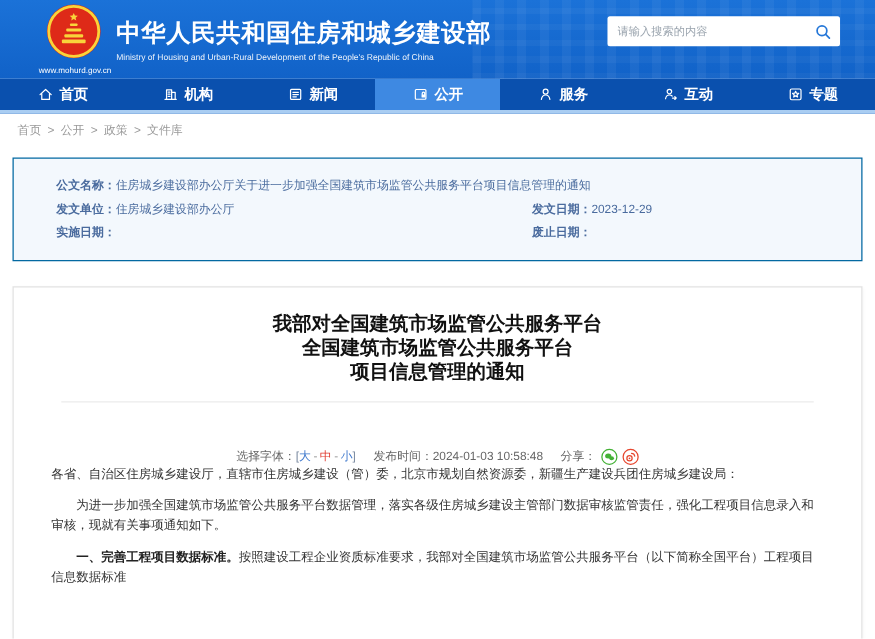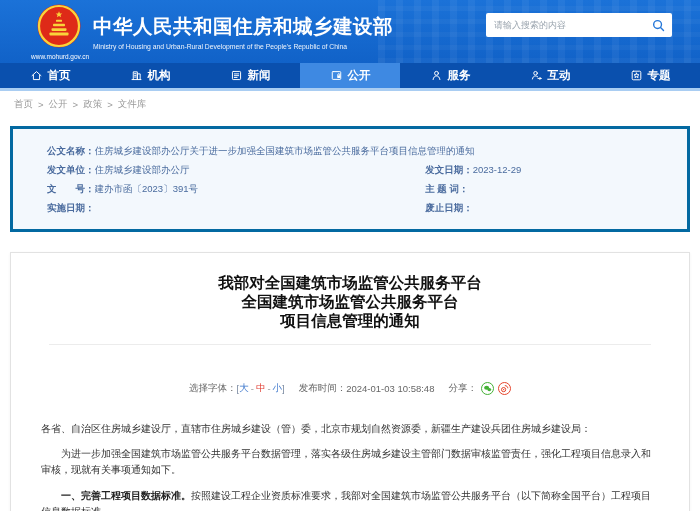--- a/index.html
+++ b/index.html
@@ -27,21 +27,21 @@
   .main-nav { height:28px; background:#0a50ae; display:flex; border-bottom:3px solid #a9cdf2; }
   .nav-item { flex:1; display:flex; align-items:center; justify-content:center; gap:5px; color:#fff; font-size:11.5px; font-weight:bold; text-decoration:none; cursor:pointer; }
   .nav-item.active { background:#3e89e2; }
   .nav-item svg { display:block; }
 
   
   .breadcrumb { height:26px; display:flex; align-items:center; padding:0 14px; font-size:9.5px; color:#999; gap:5px; }
   .breadcrumb a { color:#999; text-decoration:none; cursor:pointer; }
 
   
-  .meta-panel { margin:9px 10px 0; background:#f3f8fd; border:3px solid #0369a1; padding:12px 20px 12px 34px; }
+  .meta-panel { margin:9px 10px 0; background:#f3f8fd; border:1px solid #0369a1; padding:12px 20px 12px 34px; }
   .meta-row { display:flex; line-height:19px; font-size:9.5px; color:#4a6b9e; }
   .meta-cell { display:flex; min-width:0; }
   .meta-cell.left { width:61%; padding-right:10px; }
   .meta-cell.full { width:100%; }
   .meta-cell.right { flex:1; }
   .meta-label { font-weight:bold; white-space:pre; flex-shrink:0; }
   .meta-value { white-space:nowrap; overflow:hidden; }
 
   
   .doc { margin:20px 10px 0; border:1px solid #e2e2e2; background:#fff; padding:20px 30px 30px; box-shadow:0 1px 3px rgba(0,0,0,.05); min-height:250px; }
@@ -50,21 +50,21 @@
   .doc-toolbar { display:flex; justify-content:center; align-items:center; padding-top:8px; font-size:9.5px; color:#666;margin-top:29px; }
   .doc-toolbar .gap { width:14px; }
   .fs-large, .fs-small { color:#3d77cc; cursor:pointer; }
   .fs-medium { color:#e03b30; cursor:pointer; }
   .dash { color:#999; margin:0 2px; }
   .bracket { color:#7a8aa0; }
   .share-icon { width:13px; height:13px; border-radius:50%; display:inline-flex; align-items:center; justify-content:center; margin-left:4px; cursor:pointer; }
   .share-icon.wechat { border:1px solid #43b135; }
   .share-icon.weibo { border:1px solid #e6452d; }
 
-  .doc-body { margin-top:26px; font-size:10px; color:#333; line-height:16px; }
+  .doc-body { font-size:10px; color:#333; line-height:16px; }
   .doc-body p { margin-bottom:10px; }
   .doc-body p.indent { text-indent:2em;font-family:Liberation Mono, monospace; }
   .doc-body b { color:#222; }
 </style>
 </head>
 <body>
 
 <div class="page">
 
   <header class="site-header">
@@ -167,30 +167,20 @@
       </div>
     </div>
     <div class="meta-row">
       <div class="meta-cell left">
         <span class="meta-label">发文单位：</span>
         <span class="meta-value">住房城乡建设部办公厅</span>
       </div>
       <div class="meta-cell right">
         <span class="meta-label">发文日期：</span>
         <span class="meta-value">2023-12-29</span>
-      </div>
-    </div>
-    <div class="meta-row">
-      <div class="meta-cell left">
-        <span class="meta-label">文　　号：</span>
-        <span class="meta-value">建办市函〔2023〕391号</span>
-      </div>
-      <div class="meta-cell right">
-        <span class="meta-label">主 题 词：</span>
-        <span class="meta-value"></span>
       </div>
     </div>
     <div class="meta-row">
       <div class="meta-cell left">
         <span class="meta-label">实施日期：</span>
         <span class="meta-value"></span>
       </div>
       <div class="meta-cell right">
         <span class="meta-label">废止日期：</span>
         <span class="meta-value"></span>

